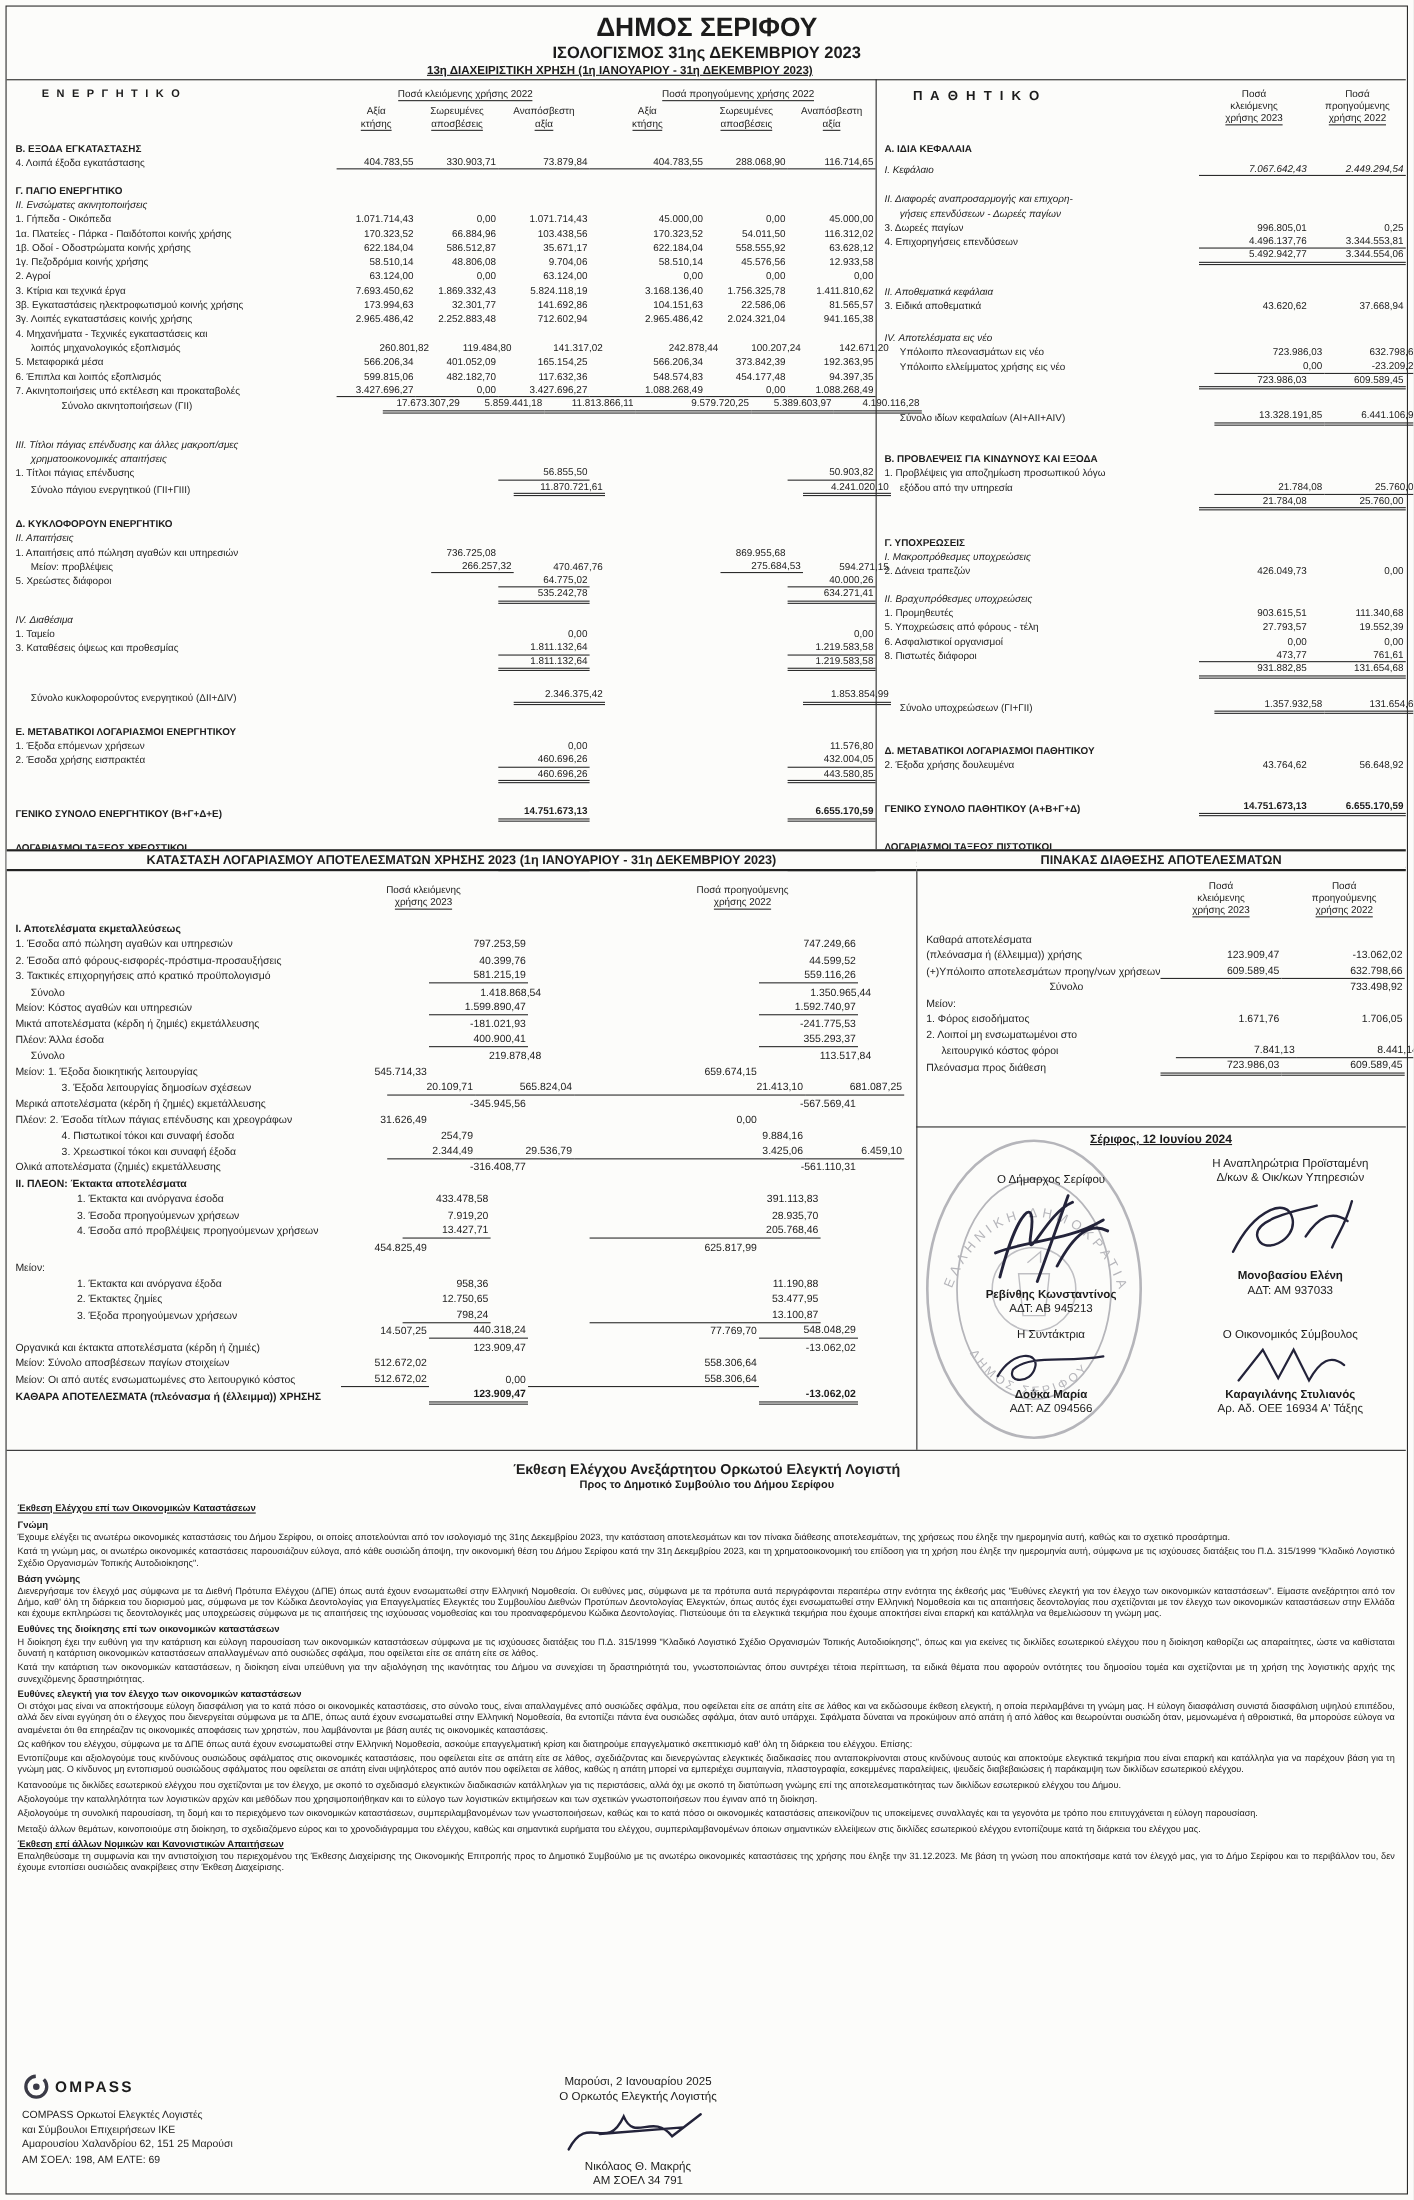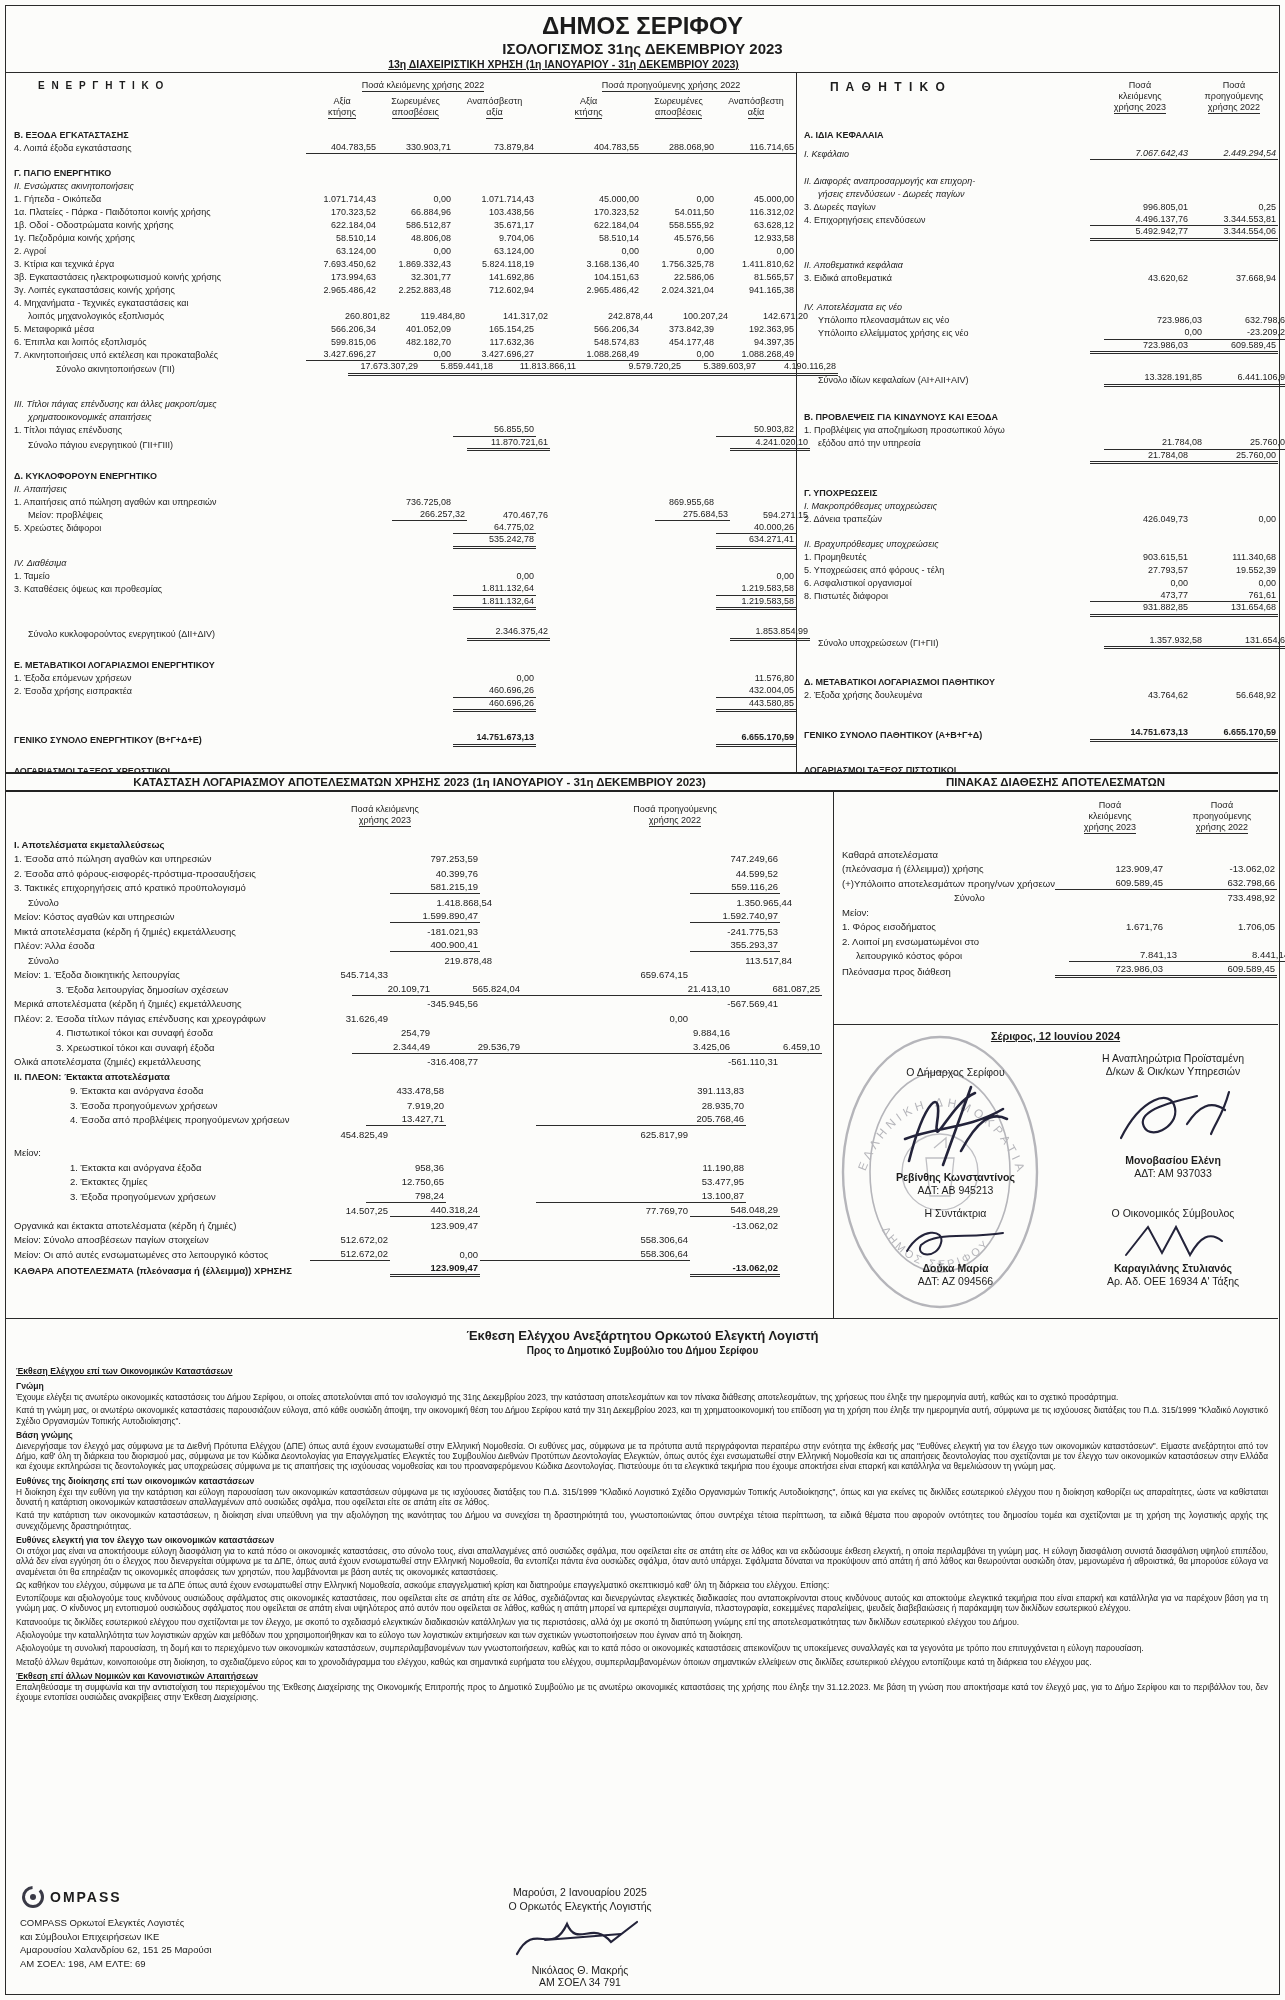--- a/index.html
+++ b/index.html
@@ -721,21 +721,21 @@
         <div class="num" style="width: 90px;">-561.110,31</div>
       </div>
       <div class="row inc b">
         <div class="lbl" style="width: 296px;">ΙΙ. ΠΛΕΟΝ: Έκτακτα αποτελέσματα</div>
         <div class="num" style="width: 80px;"></div>
         <div class="num" style="width: 90px;"></div>
         <div class="num" style="width: 210px;"></div>
         <div class="num" style="width: 90px;"></div>
       </div>
       <div class="row inc">
-        <div class="lbl" style="width: 296px; padding-left: 56px;">9. Έκτακτα και ανόργανα έσοδα</div>
+        <div class="lbl" style="width: 296px; padding-left: 56px;">1. Έκτακτα και ανόργανα έσοδα</div>
         <div class="num" style="width: 80px;">433.478,58</div>
         <div class="num" style="width: 90px;"></div>
         <div class="num" style="width: 210px;">391.113,83</div>
         <div class="num" style="width: 90px;"></div>
       </div>
       <div class="row inc">
         <div class="lbl" style="width: 296px; padding-left: 56px;">3. Έσοδα προηγούμενων χρήσεων</div>
         <div class="num" style="width: 80px;">7.919,20</div>
         <div class="num" style="width: 90px;"></div>
         <div class="num" style="width: 210px;">28.935,70</div>

